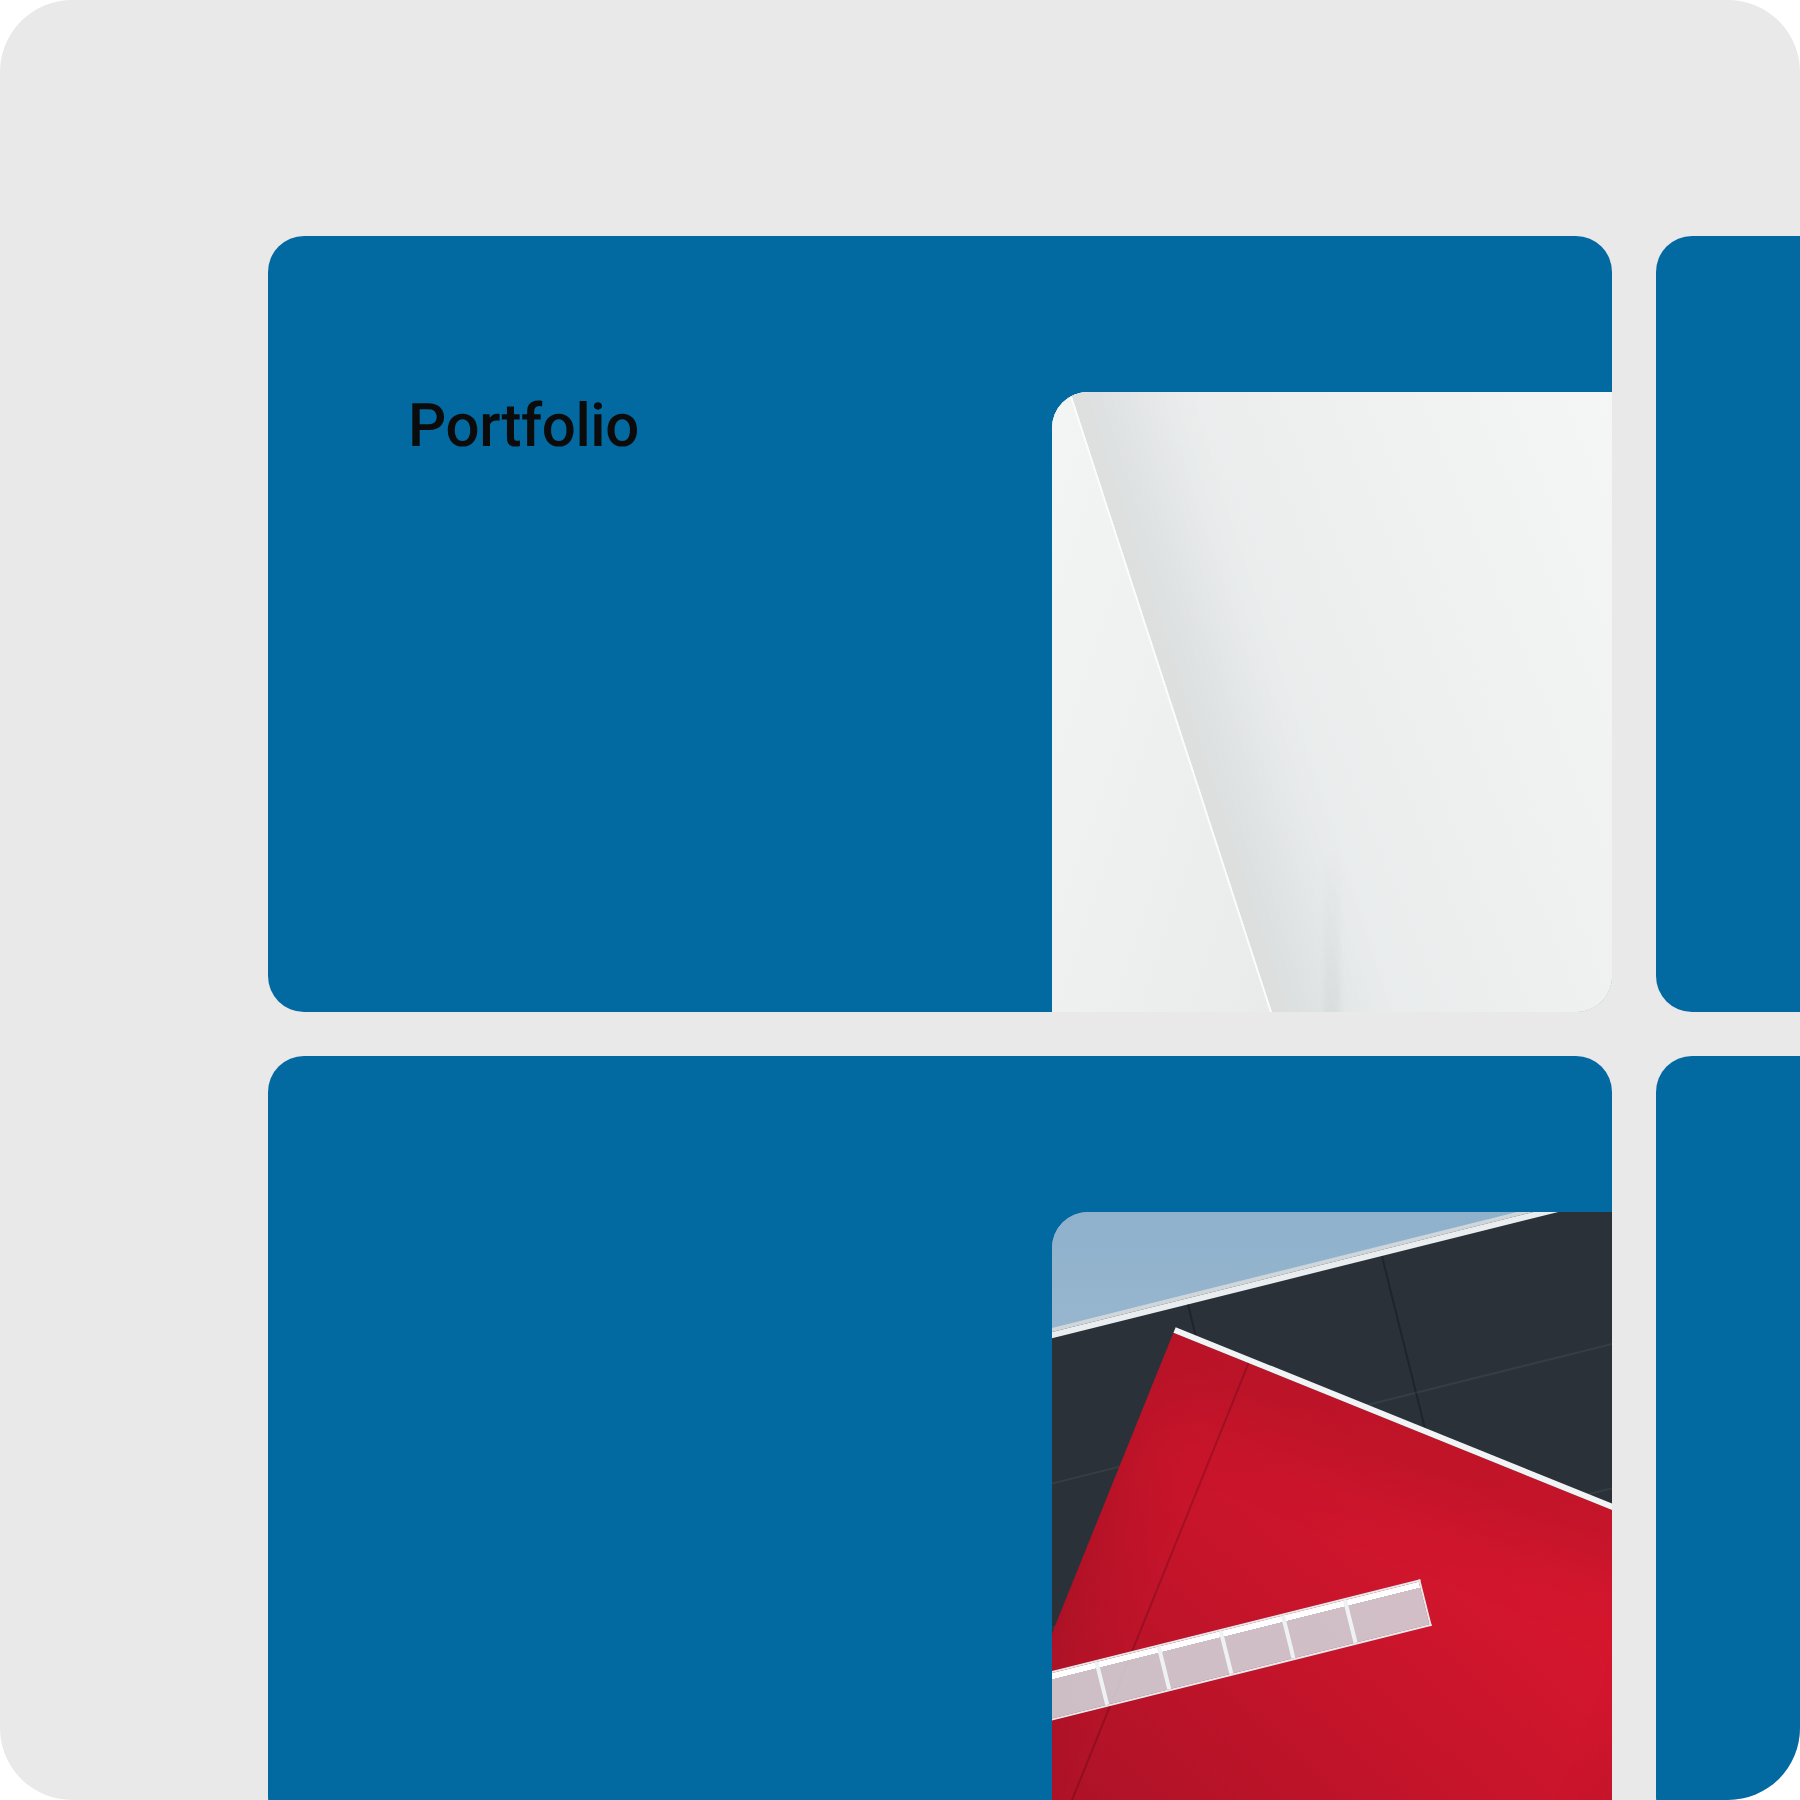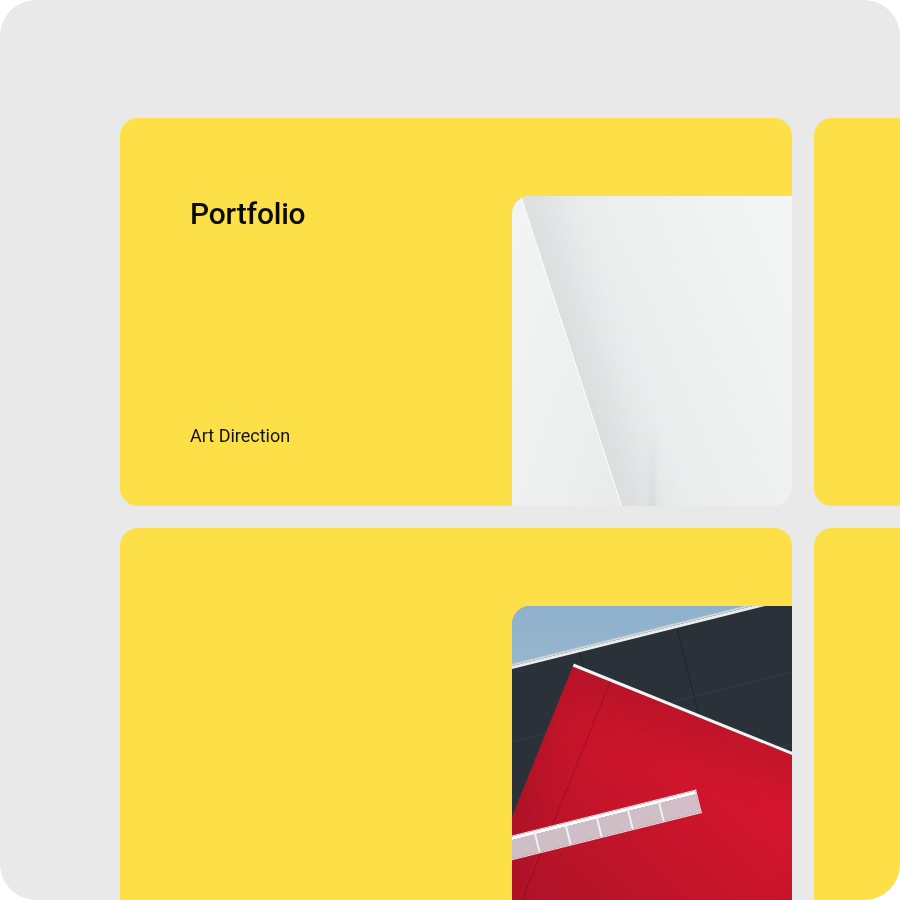--- a/index.html
+++ b/index.html
@@ -10,23 +10,24 @@
     position: relative;
     width: 900px;
     height: 900px;
     background: #e9e9e9;
     border-radius: 36px;
     overflow: hidden;
   }
 
   .card {
     position: absolute;
-    background: #fde047;
+    background: #0369a1;
     border-radius: 18px;
     overflow: hidden;
+    margin-left: 14px;
   }
 
   
   .card.portfolio {
     left: 120px;
     top: 118px;
     width: 672px;
     height: 388px;
   }
   .card.about {
@@ -168,21 +169,20 @@
   .thumb.arch2 .glassbar .mullion.m5{left:160px;}
 </style>
 </head>
 <body>
 
 <div class="stage">
 
   <div class="card portfolio">
     <div class="label-area">
       <div class="title">Portfolio</div>
-      <div class="subtitle">Art Direction</div>
     </div>
     <div class="thumb arch1">
       <div class="sky"></div>
       <div class="wall-left"></div>
       <div class="wall-right"></div>
       <div class="ridge"></div>
     </div>
   </div>
 
   <div class="card about">

